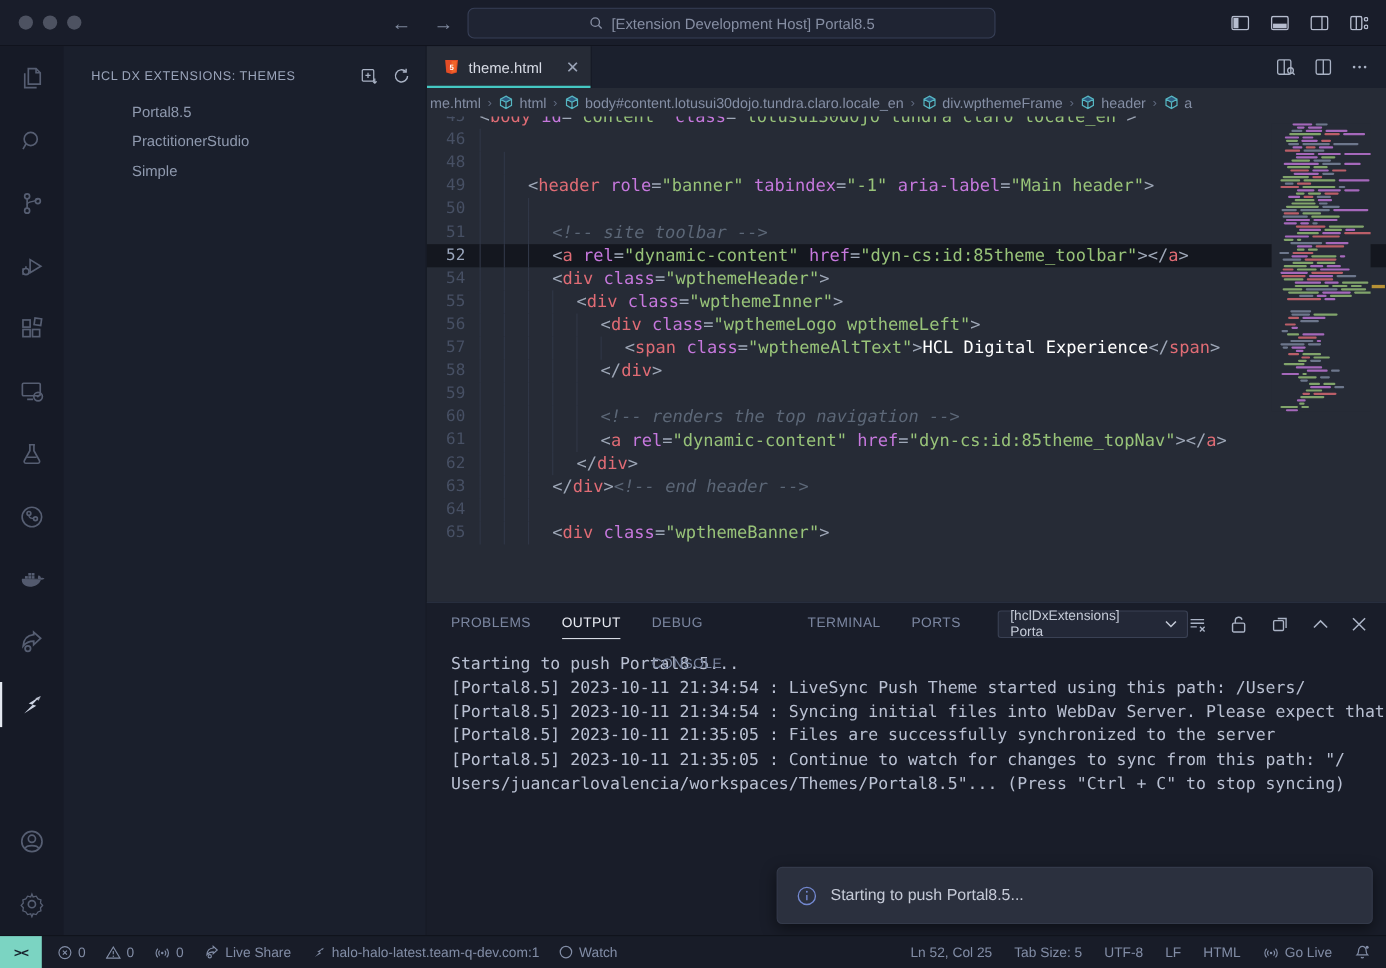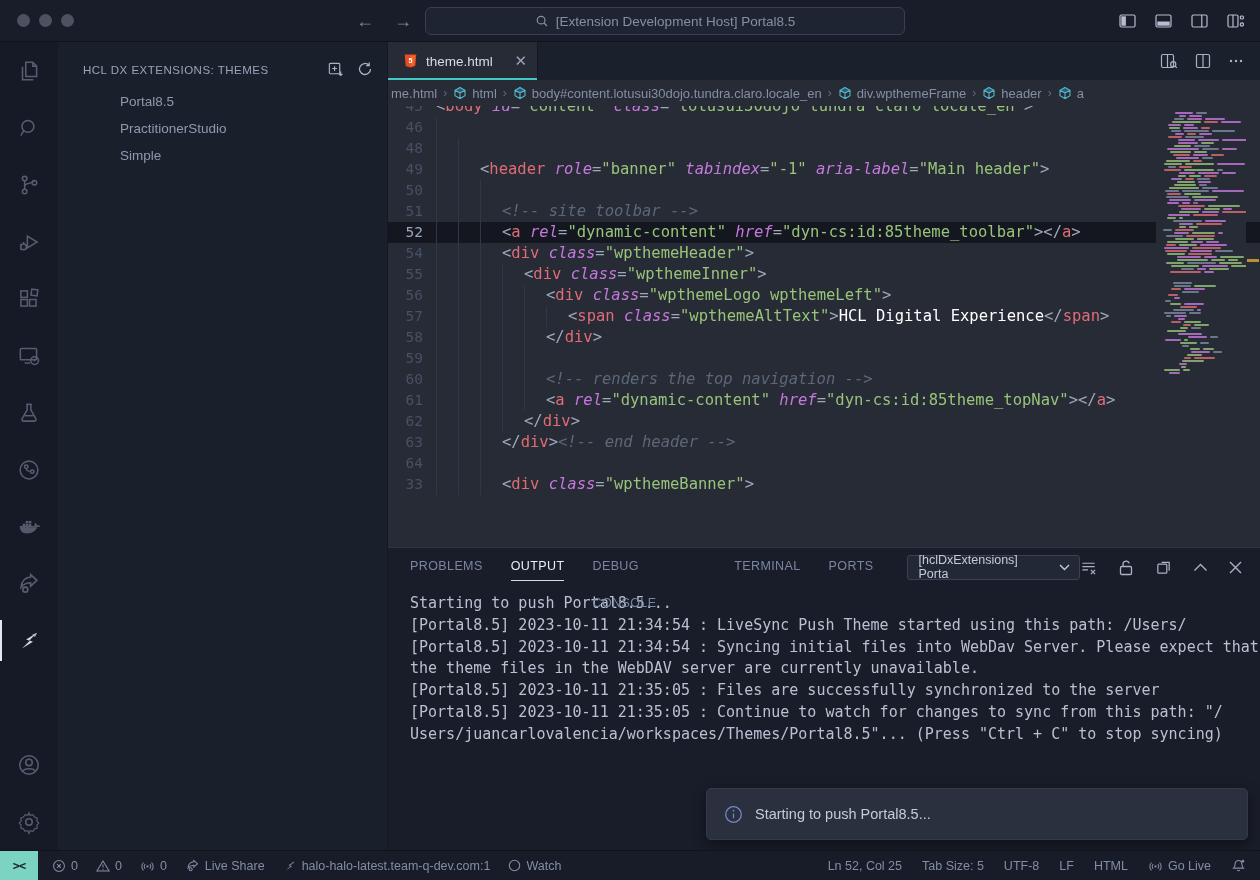--- a/index.html
+++ b/index.html
@@ -54,21 +54,21 @@
   .codearea{flex:1;position:relative;overflow:hidden;font-family:"DejaVu Sans Mono",monospace;font-size:15.5px;line-height:21px}
   .codelines{margin-top:-10px}
   .line{display:flex;height:21px;white-space:pre}
   .line.cur{background:#14171f}
   .ln{width:48px;text-align:right;padding-right:13px;color:#475064;flex:none;font-size:14.5px}
   .line.cur .ln{color:#9aa6bc}
   .codetxt{flex:1}
   .g{display:inline-block;width:22px;height:21px;border-left:1px solid #303747;vertical-align:top}
   .tk-p{color:#9fa8b8}.tk-pl{color:#c9cfdb}
   .tk-tag{color:#e06c75}
-  .tk-attr{color:#c678dd;font-style:italic}
+  .tk-attr{color:#c678dd;}
   .tk-str{color:#98c379}
   .tk-txt{color:#ffffff}
   .tk-com{color:#5c6777;font-style:italic}
 
   
   .minimap{position:absolute;top:6px;right:14px;width:90px;height:262px;background:#262b36;overflow:hidden;padding-left:3px}
   .mm-row{height:2px;margin-bottom:1px;display:flex;gap:3px}
   .mm-seg{height:2px;border-radius:1px;opacity:.8;flex:none}
   .overview{position:absolute;top:0;right:0;width:14px;height:100%}
   .cursor-mark{position:absolute;right:1px;top:153px;width:12px;height:3px;background:#b79135}
@@ -355,21 +355,21 @@
             <div class="line"><span class="ln">55</span><span class="codetxt"><span class="g"></span><span class="g"></span><span class="g"></span><span class="g"></span><span class="tk-p">&lt;</span><span class="tk-tag">div</span><span class="tk-pl"> </span><span class="tk-attr">class</span><span class="tk-p">=</span><span class="tk-str">"wpthemeInner"</span><span class="tk-p">&gt;</span></span></div>
             <div class="line"><span class="ln">56</span><span class="codetxt"><span class="g"></span><span class="g"></span><span class="g"></span><span class="g"></span><span class="g"></span><span class="tk-p">&lt;</span><span class="tk-tag">div</span><span class="tk-pl"> </span><span class="tk-attr">class</span><span class="tk-p">=</span><span class="tk-str">"wpthemeLogo wpthemeLeft"</span><span class="tk-p">&gt;</span></span></div>
             <div class="line"><span class="ln">57</span><span class="codetxt"><span class="g"></span><span class="g"></span><span class="g"></span><span class="g"></span><span class="g"></span><span class="g"></span><span class="tk-p">&lt;</span><span class="tk-tag">span</span><span class="tk-pl"> </span><span class="tk-attr">class</span><span class="tk-p">=</span><span class="tk-str">"wpthemeAltText"</span><span class="tk-p">&gt;</span><span class="tk-txt">HCL Digital Experience</span><span class="tk-p">&lt;/</span><span class="tk-tag">span</span><span class="tk-p">&gt;</span></span></div>
             <div class="line"><span class="ln">58</span><span class="codetxt"><span class="g"></span><span class="g"></span><span class="g"></span><span class="g"></span><span class="g"></span><span class="tk-p">&lt;/</span><span class="tk-tag">div</span><span class="tk-p">&gt;</span></span></div>
             <div class="line"><span class="ln">59</span><span class="codetxt"><span class="g"></span><span class="g"></span><span class="g"></span><span class="g"></span><span class="g"></span></span></div>
             <div class="line"><span class="ln">60</span><span class="codetxt"><span class="g"></span><span class="g"></span><span class="g"></span><span class="g"></span><span class="g"></span><span class="tk-com">&lt;!-- renders the top navigation --&gt;</span></span></div>
             <div class="line"><span class="ln">61</span><span class="codetxt"><span class="g"></span><span class="g"></span><span class="g"></span><span class="g"></span><span class="g"></span><span class="tk-p">&lt;</span><span class="tk-tag">a</span><span class="tk-pl"> </span><span class="tk-attr">rel</span><span class="tk-p">=</span><span class="tk-str">"dynamic-content"</span><span class="tk-pl"> </span><span class="tk-attr">href</span><span class="tk-p">=</span><span class="tk-str">"dyn-cs:id:85theme_topNav"</span><span class="tk-p">&gt;&lt;/</span><span class="tk-tag">a</span><span class="tk-p">&gt;</span></span></div>
             <div class="line"><span class="ln">62</span><span class="codetxt"><span class="g"></span><span class="g"></span><span class="g"></span><span class="g"></span><span class="tk-p">&lt;/</span><span class="tk-tag">div</span><span class="tk-p">&gt;</span></span></div>
             <div class="line"><span class="ln">63</span><span class="codetxt"><span class="g"></span><span class="g"></span><span class="g"></span><span class="tk-p">&lt;/</span><span class="tk-tag">div</span><span class="tk-p">&gt;</span><span class="tk-com">&lt;!-- end header --&gt;</span></span></div>
             <div class="line"><span class="ln">64</span><span class="codetxt"><span class="g"></span><span class="g"></span><span class="g"></span></span></div>
-            <div class="line"><span class="ln">33</span><span class="codetxt"><span class="g"></span><span class="g"></span><span class="g"></span><span class="tk-p">&lt;</span><span class="tk-tag">div</span><span class="tk-pl"> </span><span class="tk-attr">class</span><span class="tk-p">=</span><span class="tk-str">"wpthemeBanner"</span><span class="tk-p">&gt;</span></span></div>
+            <div class="line"><span class="ln">65</span><span class="codetxt"><span class="g"></span><span class="g"></span><span class="g"></span><span class="tk-p">&lt;</span><span class="tk-tag">div</span><span class="tk-pl"> </span><span class="tk-attr">class</span><span class="tk-p">=</span><span class="tk-str">"wpthemeBanner"</span><span class="tk-p">&gt;</span></span></div>
           </div>
         <div class="minimap">
             <div class="mm-row" style="padding-left: 16.2444px;">
               <span class="mm-seg" style="width: 17.4006px; background: rgb(198, 120, 221);"></span>
               <span class="mm-seg" style="width: 10.9125px; background: rgb(127, 139, 163);"></span>
             </div>
             <div class="mm-row" style="padding-left: 20.4439px;">
               <span class="mm-seg" style="width: 6.98663px; background: rgb(198, 120, 221);"></span>
               <span class="mm-seg" style="width: 12.0937px; background: rgb(198, 120, 221);"></span>
             </div>
@@ -756,21 +756,20 @@
               </svg>
             <svg width="13" height="13" viewBox="0 0 13 13" fill="none" stroke="currentColor" stroke-width="1.4">
                 <path d="M1 1l11 11M12 1L1 12"></path>
               </svg>
           </div>
         </div>
         <div class="output">
             <div class="outline">Starting to push Portal8.5...</div>
             <div class="outline">[Portal8.5] 2023-10-11 21:34:54 : LiveSync Push Theme started using this path: /Users/</div>
             <div class="outline">[Portal8.5] 2023-10-11 21:34:54 : Syncing initial files into WebDav Server. Please expect that</div>
-            <div class="outline">the theme files in the WebDAV server are currently unavailable.</div>
             <div class="outline">[Portal8.5] 2023-10-11 21:35:05 : Files are successfully synchronized to the server</div>
             <div class="outline">[Portal8.5] 2023-10-11 21:35:05 : Continue to watch for changes to sync from this path: "/</div>
             <div class="outline">Users/juancarlovalencia/workspaces/Themes/Portal8.5"... (Press "Ctrl + C" to stop syncing)</div>
           </div>
         <div class="toast">
           <svg width="19" height="19" viewBox="0 0 20 20" fill="none" stroke="#7388d0" stroke-width="1.3">
               <circle cx="10" cy="10" r="8.2"></circle>
               <path d="M10 9v5"></path>
               <circle cx="10" cy="6" r="0.9" fill="#7388d0" stroke="none"></circle>
             </svg>

